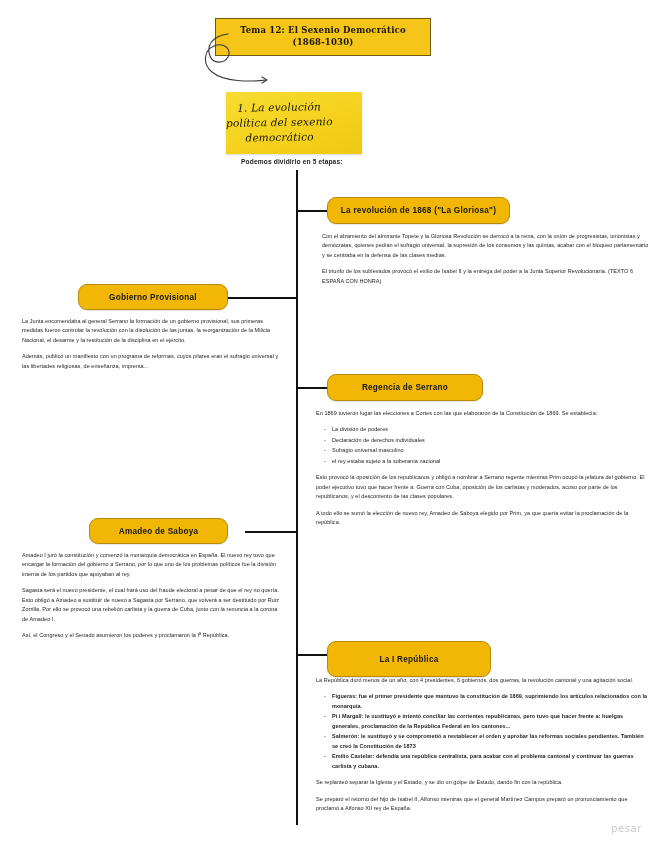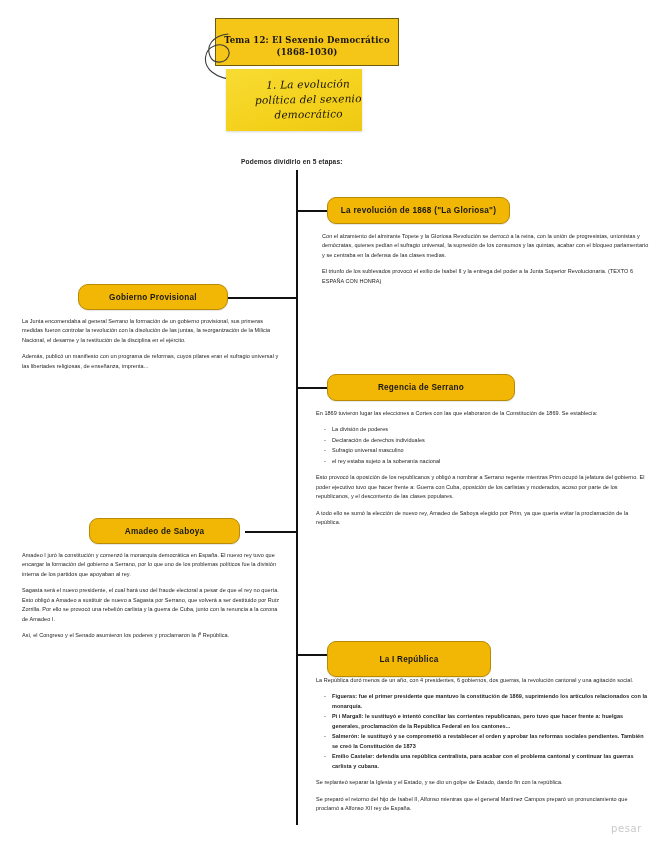--- a/index.html
+++ b/index.html
@@ -18,47 +18,47 @@
   #canvas {
     position: absolute;
     inset: 0;
   }
 
   
   .title-box {
     position: absolute;
     left: 215px;
     top: 18px;
-    width: 184px;
-    padding: 15px 6px 6px;
+    width: 216px;
+    padding: 5px 6px 6px;
     background: #f5c518;
     border: 1px solid #6e5b10;
     box-sizing: border-box;
     text-align: center;
     font-family: "DejaVu Serif", serif;
     font-weight: bold;
     font-size: 8.5px;
     line-height: 1.45;
     letter-spacing: .2px;
     color: #191512;
   }
 
   
   .sticky {
     position: absolute;
     left: 226px;
-    top: 69px;
+    top: 92px;
     width: 136px;
     height: 62px;
     background: #f7d926;
     background-image: linear-gradient(160deg,#f8dc33 0%, #f3cf18 70%, #eec914 100%);
     box-shadow: 0 1px 2px rgba(0,0,0,.16);
     display: flex;
     align-items: center;
-    justify-content: flex-end;
+    justify-content: flex-start;
     box-sizing: border-box;
     padding: 4px 0;
   }
   .sticky-text {
     font-family: "DejaVu Serif", serif;
     font-style: italic;
     font-size: 10.5px;
     line-height: 1.45;
     text-align: center;
     color: #15120d;
@@ -189,42 +189,42 @@
   <div class="spine"></div>
 
   <div class="connector" style="left:298px; top:210px; width:30px;"></div>
   <div class="pill" style="left:327px; top:197px; width:183px; height:27px;">La revolución de 1868 ("La Gloriosa")</div>
   <div class="body-text" style="left:322px; top:232px; width:328px;">
     <p>Con el alzamiento del almirante Topete y la Gloriosa Revolución se derrocó a la reina, con la unión de progresistas, unionistas y demócratas, quienes pedían el sufragio universal, la supresión de los consumos y las quintas, acabar con el bloqueo parlamentario y se centraba en la defensa de las clases medias.</p>
     <p>El triunfo de los sublevados provocó el exilio de Isabel II y la entrega del poder a la Junta Superior Revolucionaria. (TEXTO 6 ESPAÑA CON HONRA)</p>
   </div>
 
   <div class="connector" style="left:227px; top:297px; width:71px;"></div>
-  <div class="pill" style="left:78px; top:284px; width:150px; height:26px;border-radius:10px;">Gobierno Provisional</div>
+  <div class="pill" style="left:78px; top:284px; width:150px; height:26px;">Gobierno Provisional</div>
   <div class="body-text" style="left:22px; top:317px; width:262px;">
     <p>La Junta encomendaba al general Serrano la formación de un gobierno provisional, sus primeras medidas fueron controlar la revolución con la disolución de las juntas, la reorganización de la Milicia Nacional, el desarme y la restitución de la disciplina en el ejército.</p>
     <p>Además, publicó un manifiesto con un programa de reformas, cuyos pilares eran el sufragio universal y las libertades religiosas, de enseñanza, imprenta...</p>
   </div>
 
   <div class="connector" style="left:298px; top:387px; width:30px;"></div>
-  <div class="pill" style="left:327px; top:374px; width:188px; height:27px;">Regencia de Serrano</div>
+  <div class="pill" style="left:327px; top:374px; width:156px; height:27px;">Regencia de Serrano</div>
   <div class="body-text" style="left:316px; top:409px; width:334px;">
     <p>En 1869 tuvieron lugar las elecciones a Cortes con las que elaboraron de la Constitución de 1869. Se establecía:</p>
     <ul>
       <li>La división de poderes</li>
       <li>Declaración de derechos individuales</li>
       <li>Sufragio universal masculino</li>
       <li>el rey estaba sujeto a la soberanía nacional</li>
     </ul>
     <p>Esto provocó la oposición de los republicanos y obligó a nombrar a Serrano regente mientras Prim ocupó la jefatura del gobierno. El poder ejecutivo tuvo que hacer frente a: Guerra con Cuba, oposición de los carlistas y moderados, acoso por parte de los republicanos, y el descontento de las clases populares.</p>
     <p>A todo ello se sumó la elección de nuevo rey, Amadeo de Saboya elegido por Prim, ya que quería evitar la proclamación de la república.</p>
   </div>
 
   <div class="connector" style="left:245px; top:531px; width:53px;"></div>
-  <div class="pill" style="left:89px; top:518px; width:151px; height:26px;">Amadeo de Saboya</div>
+  <div class="pill" style="left:89px; top:518px; width:139px; height:26px;">Amadeo de Saboya</div>
   <div class="body-text" style="left:22px; top:551px; width:262px;">
     <p>Amadeo I juró la constitución y comenzó la monarquía democrática en España. El nuevo rey tuvo que encargar la formación del gobierno a Serrano, por lo que uno de los problemas políticos fue la división interna de los partidos que apoyaban al rey.</p>
     <p>Sagasta será el nuevo presidente, el cual hará uso del fraude electoral a pesar de que el rey no quería. Esto obligó a Amadeo a sustituir de nuevo a Sagasta por Serrano, que volverá a ser destituido por Ruiz Zorrilla. Por ello se provocó una rebelión carlista y la guerra de Cuba, junto con la renuncia a la corona de Amadeo I.</p>
     <p>Así, el Congreso y el Senado asumieron los poderes y proclamaron la Iª República.</p>
   </div>
 
   <div class="connector" style="left:298px; top:654px; width:30px;"></div>
   <div class="pill" style="left:327px; top:641px; width:164px; height:36px;">La I República</div>
   <div class="body-text" style="left:316px; top:676px; width:334px;">
     <p>La República duró menos de un año, con 4 presidentes, 6 gobiernos, dos guerras, la revolución cantonal y una agitación social.</p>

